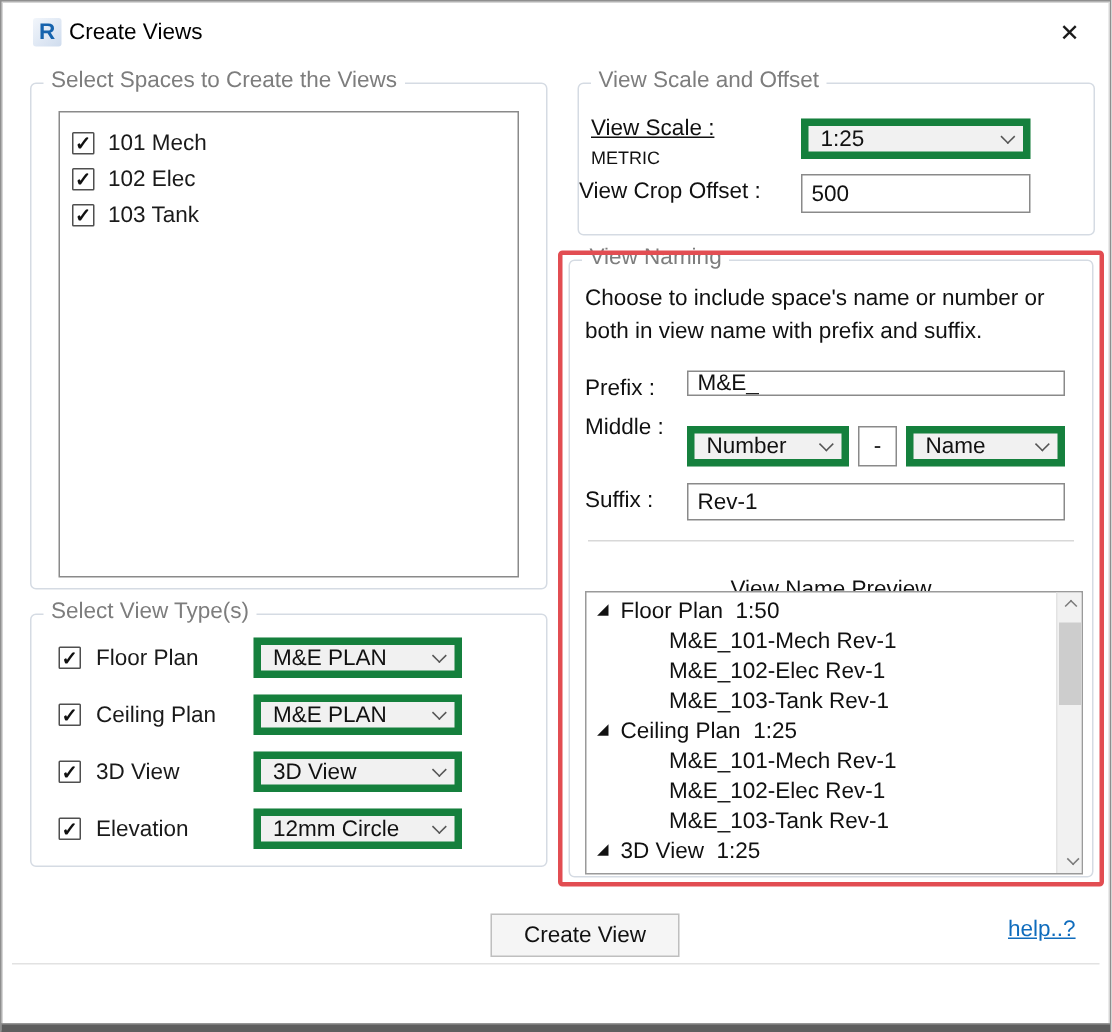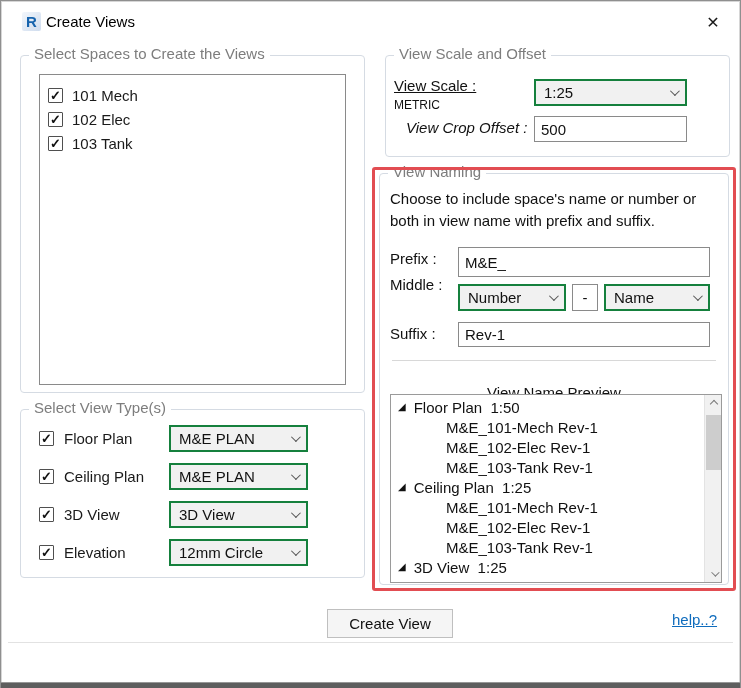--- a/index.html
+++ b/index.html
@@ -38,21 +38,21 @@
   }
 
   
   .checkbox {
     width:15px; height:15px; border:1px solid #4f4f4f; background:#fff; border-radius:1px;
     display:inline-flex; align-items:center; justify-content:center; flex:0 0 auto;
   }
   .checkbox .mark { font-size:13px; font-weight:700; color:#111; line-height:13px; }
 
   .combobox {
-    position:absolute; background:#f1f1f1; border:2px solid #15803d;
+    position:absolute; background:#f1f1f1; border:5px solid #15803d;
     display:flex; align-items:center; padding:0 8px; font-size:15px; color:#111;
   }
   .combobox .cb-text { flex:1; white-space:nowrap; overflow:hidden; }
   .chev {
     width:7px; height:7px; border-right:1.5px solid #555; border-bottom:1.5px solid #555;
     transform:rotate(45deg) translateY(-2px); flex:0 0 auto;
   }
   .chev-up { transform:rotate(225deg); }
 
   .textbox {
@@ -156,34 +156,34 @@
   </div>
 
   <div class="groupbox" style="left:385px; top:55px; width:345px; height:102px;">
     <span class="gb-label">View Scale and Offset</span>
     <span class="lbl underlined" style="left:8px; top:21px;">View Scale :</span>
     <span class="lbl metric" style="left:8px; top:42px;">METRIC</span>
     <div class="combobox" style="left:148px; top:23px; width:153px; height:27px;">
       <span class="cb-text">1:25</span>
       <span class="chev"></span>
     </div>
-    <span class="lbl" style="left:20px; top:63px;font-style:italic;">View Crop Offset :</span>
+    <span class="lbl" style="left:0; top:63px;">View Crop Offset :</span>
     <input class="textbox" style="left: 148px; top: 60px; width: 153px; height: 26px;" value="500">
   </div>
 
   <div class="highlight-rect"></div>
 
   <div class="groupbox" style="left:379px; top:173px; width:350px; height:412px;">
     <span class="gb-label">View Naming</span>
 
     <span class="desc" style="top:16px;">Choose to include space's name or number or</span>
     <span class="desc" style="top:38px;">both in view name with prefix and suffix.</span>
 
     <span class="lbl" style="left:10px; top:76px;">Prefix :</span>
-    <input class="textbox" style="left: 78px; top: 73px; width: 252px; height: 30px;" value="M&amp;E_">
+    <input class="textbox" style="left: 78px; top: 73px; width: 252px; height: 17px;" value="M&amp;E_">
 
     <span class="lbl" style="left:10px; top:102px;">Middle :</span>
     <div class="combobox" style="left:78px; top:110px; width:108px; height:27px;">
       <span class="cb-text">Number</span>
       <span class="chev"></span>
     </div>
     <input class="textbox" style="left: 192px; top: 110px; width: 26px; height: 27px; text-align: center; padding: 0px;" value="-">
     <div class="combobox" style="left:224px; top:110px; width:106px; height:27px;">
       <span class="cb-text">Name</span>
       <span class="chev"></span>

